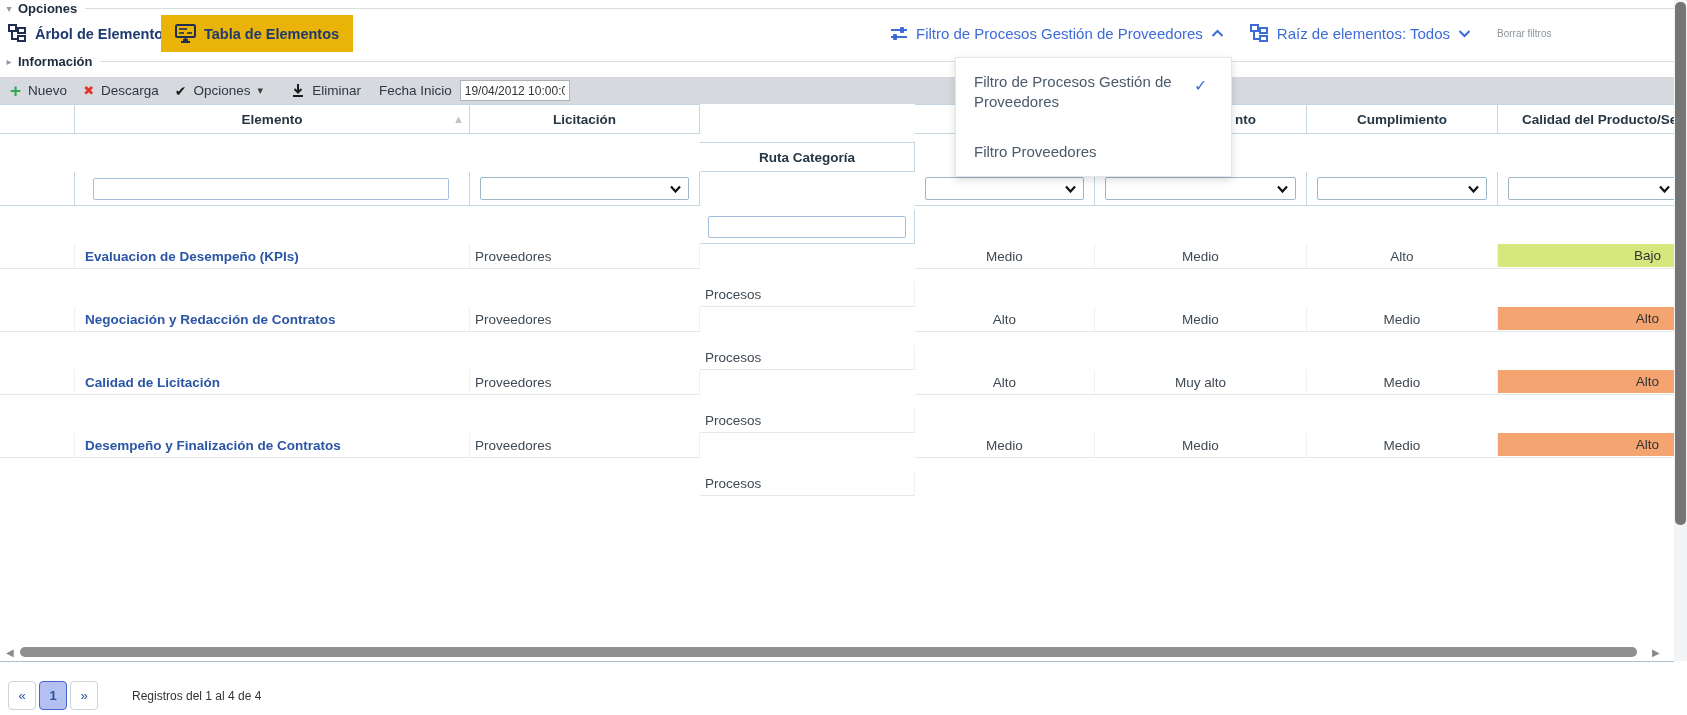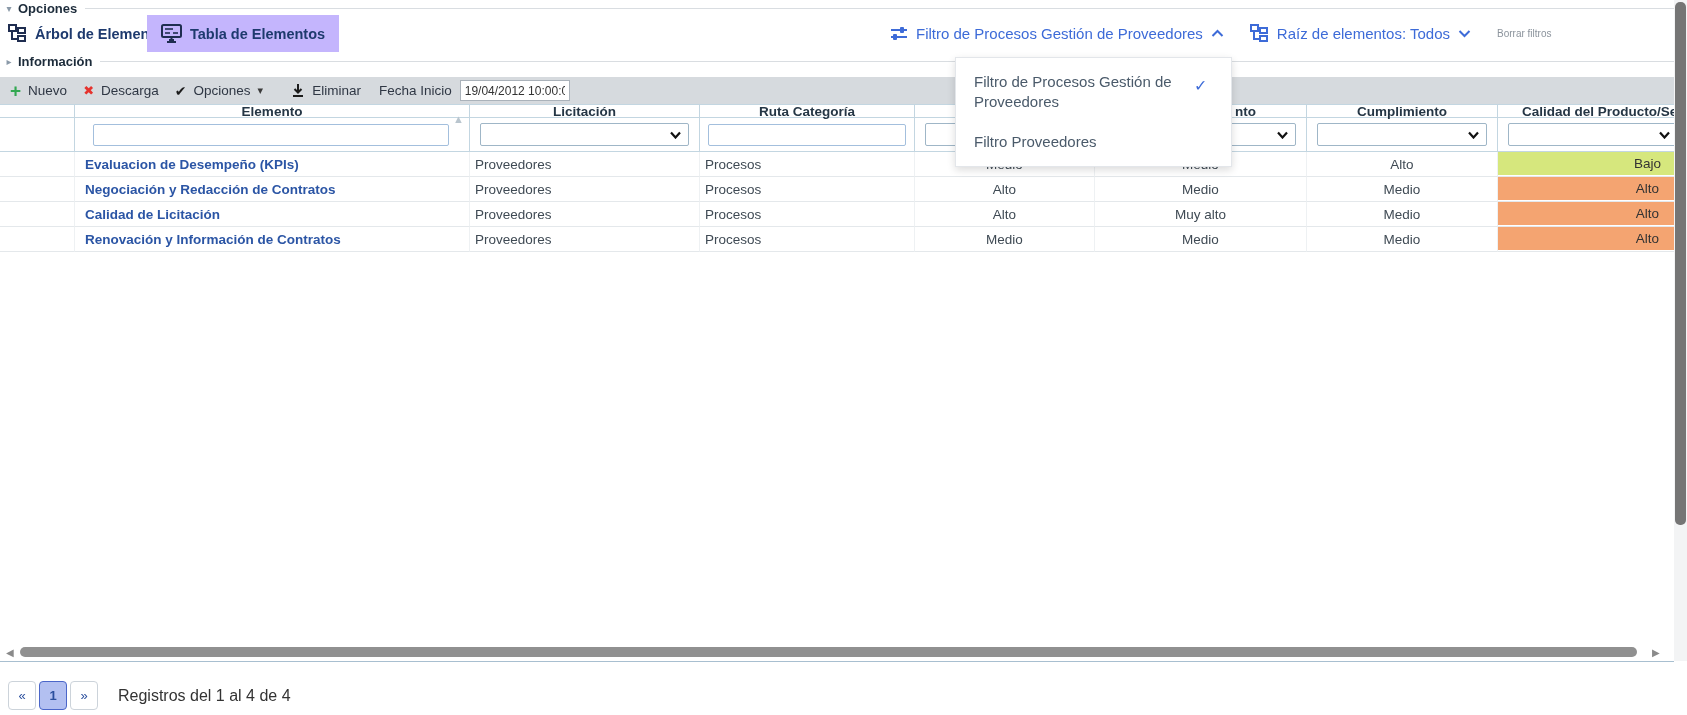--- a/index.html
+++ b/index.html
@@ -11,42 +11,42 @@
   .sec-hdr { position:absolute; left:0; display:flex; align-items:center; width:1674px; }
   .sec-tri { width:18px; text-align:center; color:#8a99a8; font-size:10px; }
   .sec-lbl { font-weight:bold; font-size:13px; color:#1c2b3a; white-space:nowrap; }
   .sec-line { flex:1; border-top:1px solid #d9dde1; margin-left:8px; }
 
   
   .tabs-row { position:absolute; top:15px; left:0; height:37px; width:1674px; }
   .tab { position:absolute; top:0; height:37px; display:flex; align-items:center; gap:8px;
          font-weight:bold; font-size:14.5px; color:#1e3a6e; cursor:pointer; }
   .tab.plain { left:8px; }
-  .tab.active { left:147px; background:#c4b5fd; padding:0 14px; }
+  .tab.active { left:161px; background:#eab308; padding:0 14px; }
   .icon-navy { color:#1f2d50; }
 
   
   .right-ctrls { position:absolute; top:0; left:890px; height:37px; display:flex; align-items:center; gap:26px; }
   .blue-ctrl { display:flex; align-items:center; gap:8px; color:#3d6bd8; font-size:15px; cursor:pointer; white-space:nowrap; }
   .gray-ctrl { color:#8b939c; font-size:10px; cursor:pointer; white-space:nowrap; }
 
   
   .toolbar { position:absolute; top:77px; left:0; width:1674px; height:27px; background:#d6dade;
              display:flex; align-items:center; font-size:13.5px; color:#2f3744; }
   .tb-item { display:flex; align-items:center; gap:7px; cursor:pointer; white-space:nowrap; }
   .tb-label { font-size:13.5px; }
   .date-input { width:110px; height:21px; border:1px solid #aab2ba; background:#fff;
                 font-family:"Liberation Sans", sans-serif; font-size:12px; color:#333; padding:0 4px; }
 
   
   .table-wrap { position:absolute; top:104px; left:0; width:1674px; overflow:hidden; }
   .tr { display:flex; width:1798px; }
-  .c0{width:75px;} .c1{width:395px;} .c2{width:230px;} .c3{width:215px;}
+  .c0{width:75px;} .c1{width:395px;} .c2{width:230px;} .c3{width:215px;margin-top:38px;}
   .c4{width:180px;} .c5{width:212px;} .c6{width:191px;} .c7{width:300px;}
-  .hdr-row .td { height:14px; border-bottom:1px solid #c3d6e1; border-right:1px solid #c3d6e1;
+  .hdr-row .td { height:30px; border-bottom:1px solid #c3d6e1; border-right:1px solid #c3d6e1;
                  border-top:1px solid #c3d6e1; display:flex; align-items:center; justify-content:center;
                  font-weight:bold; font-size:13.5px; color:#253645; position:relative; }
   .hdr-row .td.h5 { justify-content:flex-end; padding-right:50px; }
   .hdr-row .td.h7 { justify-content:flex-start; padding-left:24px; }
   .sort-arrow { position:absolute; right:5px; top:8px; color:#b9c5ce; font-size:11px; }
   .flt-row .td { height:34px; border-bottom:1px solid #c3d6e1; border-right:1px solid #c3d6e1;
                  display:flex; align-items:center; }
   .flt-input { height:22px; border:1px solid #a3bfdd; border-radius:2px; background:#fff; width:100%;
                font-family:"Liberation Sans", sans-serif; font-size:12.5px; padding:0 4px; }
   .sel { position:relative; height:23px; border:1px solid #9fb6c7; border-radius:2px; background:#fff; }
@@ -58,38 +58,38 @@
   .el-link { font-weight:bold; color:#2b55a5; text-decoration:none; padding-left:10px; font-size:13.5px; }
   .q-cell { width:100%; height:23px; margin-bottom:2px; display:flex; align-items:center; justify-content:center;
             font-size:13.5px; color:#333; }
 
   
   .dropdown { position:absolute; top:57px; left:955px; width:277px; background:#fff;
               border:1px solid #e3e6ea; box-shadow:0 3px 8px rgba(0,0,0,.14); z-index:50; padding:14px 16px 16px 18px; }
   .dd-item1 { display:flex; align-items:flex-start; cursor:pointer; }
   .dd-text { width:208px; font-size:15px; color:#4a5a6a; line-height:1.35; }
   .dd-check { color:#3d6bd8; font-size:16px; margin-left:12px; margin-top:4px; }
-  .dd-item2 { margin-top:20px; font-size:15px; color:#4a5a6a; cursor:pointer; }
+  .dd-item2 { margin-top:30px; font-size:15px; color:#4a5a6a; cursor:pointer; }
 
   
   .hscroll { position:absolute; top:646px; left:0; width:1674px; height:15px; }
   .hs-arrow { position:absolute; top:1px; color:#8a8a8a; font-size:10px; cursor:pointer; }
   .hs-left { left:6px; } .hs-right { left:1652px; }
   .hs-thumb { position:absolute; left:20px; top:1px; width:1617px; height:10px; background:#909090; border-radius:5px; cursor:grab; }
   .hs-underline { position:absolute; top:661px; left:0; width:1674px; border-top:1px solid #a8bfd0; }
   .vscroll { position:absolute; top:0; left:1674px; width:13px; height:661px; background:#f3f4f5; }
   .vs-thumb { position:absolute; top:2px; left:1px; width:11px; height:523px; background:#757575; border-radius:5px; cursor:grab; }
 
   
   .pager { position:absolute; top:681px; left:8px; display:flex; align-items:center; gap:3px; }
   .pg-btn { width:28px; height:29px; border:1px solid #ccd3da; border-radius:4px; background:#fff;
             display:flex; align-items:center; justify-content:center; color:#2b4f9e; font-size:13px; cursor:pointer; }
   .pg-btn.active { background:#b3c0f1; border-color:#4b66c9; font-weight:bold; }
-  .records { position:absolute; top:681px; left:118px; height:29px; display:flex; align-items:center;
-             font-size:16px; color:#333; }
+  .records { position:absolute; top:681px; left:132px; height:29px; display:flex; align-items:center;
+             font-size:12px; color:#333; }
 </style>
 </head>
 <body>
 
 <div class="stage">
 
   <div class="sec-hdr" style="top:1px;">
     <span class="sec-tri">▾</span>
     <span class="sec-lbl">Opciones</span>
     <span class="sec-line"></span>
@@ -288,21 +288,21 @@
           <div class="td c4 center">Alto</div>
           <div class="td c5 center">Muy alto</div>
           <div class="td c6 center">Medio</div>
           <div class="td c7">
             <div class="q-cell" style="background: rgb(244, 164, 113);">Alto</div>
           </div>
         </div>
         <div class="tr data-row">
           <div class="td c0"></div>
           <div class="td c1">
-            <a href="#" class="el-link">Renovación y Información de Contratos</a>
+            <a href="#" class="el-link">Desempeño y Finalización de Contratos</a>
           </div>
           <div class="td c2 padl">Proveedores</div>
           <div class="td c3 padl">Procesos</div>
           <div class="td c4 center">Medio</div>
           <div class="td c5 center">Medio</div>
           <div class="td c6 center">Medio</div>
           <div class="td c7">
             <div class="q-cell" style="background: rgb(244, 164, 113);">Alto</div>
           </div>
         </div>

